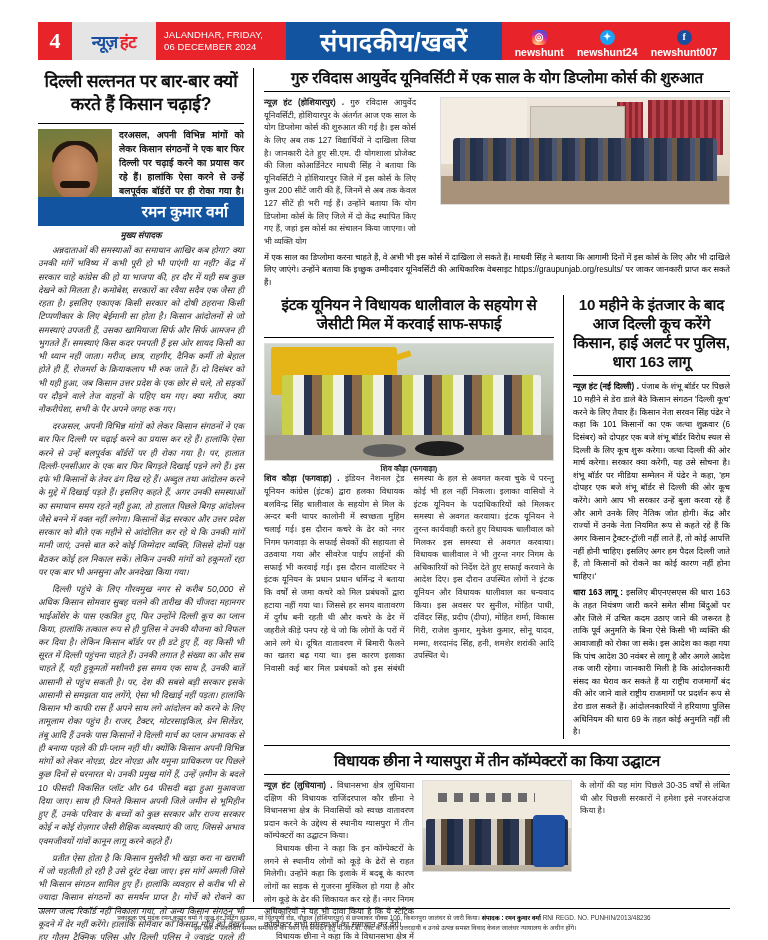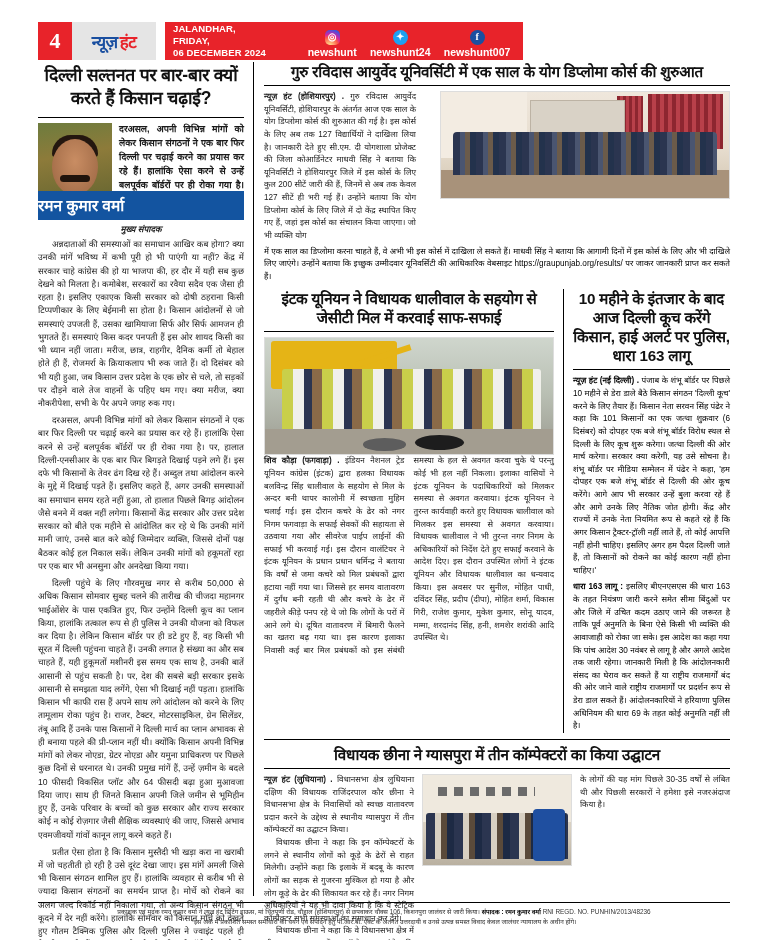--- a/index.html
+++ b/index.html
@@ -20,21 +20,21 @@
   }
   .mh-logo {
     width: 84px; background:#e5e5e5; display:flex; align-items:center; justify-content:center;
     padding: 0 4px;
   }
   .mh-logo .l1 { color:#1a4fa0; font-weight:700; font-size:17px; font-family:"Liberation Sans", sans-serif; letter-spacing:-.5px;}
   .mh-logo .l2 { color:#e8232a; font-weight:700; font-size:17px; font-family:"Liberation Sans", sans-serif; margin-left:2px; letter-spacing:-.5px;}
   .mh-date {
     background:#e8232a; color:#fff; padding: 4px 20px 4px 8px; width:130px;
     display:flex; flex-direction:column; justify-content:center;
-    font-size:9.5px; font-weight:700; line-height:1.25; letter-spacing:.1px;margin-left:9px;
+    font-size:9.5px; font-weight:400; line-height:1.25; letter-spacing:.1px;
   }
   .mh-section {
     flex: 1; background:#1354a0; color:#fff;
     display:flex; align-items:center; justify-content:center;
     font-size:25px; font-weight:700; letter-spacing:.5px;
   }
   .mh-social {
     width: 228px; background:#e8232a; color:#fff;
     display:flex; align-items:flex-end; justify-content:space-around; padding:2px 6px 3px 6px;
   }
@@ -42,21 +42,21 @@
   .soc .glyph {
     width:15px; height:15px; border-radius:4px; display:flex; align-items:center;
     justify-content:center; font-size:10px; color:#fff; margin-bottom:2px; font-weight:700;
   }
   .soc .glyph.ig { background: radial-gradient(circle at 30% 107%, #fdf497 0%, #fd5949 45%, #d6249f 60%, #285AEB 90%); border-radius:5px;}
   .soc .glyph.tw { background:#1da1f2; border-radius:50%; }
   .soc .glyph.fb { background:#1a4fa0; border-radius:50%; font-family:"Liberation Serif",serif; }
   .soc .lab { font-size:10.5px; font-weight:700; }
 
   
-  .content { display:flex; margin: 2px 38px 0 38px; height: 834px; }
+  .content { display:flex; margin: 8px 38px 0 38px; height: 834px; }
   .col-left { width: 216px; padding-right: 9px; border-right:1px solid #000; }
   .col-right { flex:1; padding-left: 10px; }
 
   
   .edit-title {
     font-size:17.5px; font-weight:700; text-align:center; line-height:1.32;
     color:#111; letter-spacing:-.2px; padding: 2px 0 4px 0;
   }
   .hr-thin { border:0; border-top:1px solid #000; margin: 3px 0 5px 0; }
   .edit-intro { display:flex; gap:7px; margin-top:2px; }
@@ -69,27 +69,28 @@
     position:absolute; left:14px; top:16px; width:46px; height:56px; border-radius:50%;
     background: radial-gradient(ellipse at 50% 40%, #c98d63 0%, #a8714c 70%, #8c5a39 100%);
   }
   .edit-photo .hair { position:absolute; left:14px; top:12px; width:46px; height:22px; border-radius:46px 46px 8px 8px; background:#24170f;}
   .edit-photo .mous { position:absolute; left:22px; top:52px; width:30px; height:7px; border-radius:4px; background:#20140c;}
   .edit-photo .shirt { position:absolute; left:4px; bottom:0; width:66px; height:22px; background:#f2f2ee; border-radius:30px 30px 0 0;}
   .edit-intro p {
     font-size:9.2px; line-height:1.52; text-align:justify; font-weight:700; color:#1a1a1a;
   }
   .byline-bar {
-    background:#1354a0; color:#fff; text-align:left; padding:3px 5px 4px 0;
+    background:#1354a0; color:#fff; text-align:right; padding:3px 16px 4px 0;
     font-size:15.5px; font-weight:700; margin-top:-26px; position:relative; z-index:1;
   }
   .byline-sub { text-align:center; font-size:8.5px; font-weight:700; margin-top:3px; color:#222;font-style:italic;}
   .edit-body p {
     font-size:8.6px; line-height:1.54; text-align:justify; color:#1b1b1b; margin-top:4px;
     text-indent: 14px;
+    font-style: italic;
   }
 
   
   .story-hl {
     font-size:15.2px; font-weight:700; line-height:1.25; color:#111; text-align:center;
     letter-spacing:-.2px;
   }
   .rule-blk { border:0; border-top:1.5px solid #000; margin:4px 0 5px 0; }
   .rule-lite { border:0; border-top:1px solid #000; margin:4px 0 5px 0; }
 
@@ -163,20 +164,21 @@
   <div class="masthead">
     <div class="mh-pageno">4</div>
     <div class="mh-logo">
       <span class="l1">न्यूज़</span>
       <span class="l2">हंट</span>
     </div>
     <div class="mh-date">
       <span>JALANDHAR, FRIDAY,</span>
       <span>06 DECEMBER 2024</span>
     </div>
+    <div class="mh-section">संपादकीय/खबरें</div>
     <div class="mh-social">
       <div class="soc">
         <span class="glyph ig">◎</span>
         <span class="lab">newshunt</span>
       </div>
       <div class="soc">
         <span class="glyph tw">✦</span>
         <span class="lab">newshunt24</span>
       </div>
       <div class="soc">
@@ -240,20 +242,21 @@
         <div class="mid-left">
           <div class="story-hl">इंटक यूनियन ने विधायक धालीवाल के सहयोग से जेसीटी मिल में करवाई साफ-सफाई</div>
           <hr class="rule-blk">
           <div class="photo-clean">
             <div class="jcb"></div>
             <div class="row"></div>
             <div class="ground"></div>
             <div class="lid"></div>
             <div class="hole"></div>
           </div>
+          <div class="cap">शिव कौड़ा (फगवाड़ा)</div>
           <div class="two-col">
             <p><span class="lede">शिव कौड़ा (फगवाड़ा) .</span> <span>इंडियन नैशनल ट्रेड यूनियन कांग्रेस (इंटक) द्वारा हलका विधायक बलविन्द्र सिंह धालीवाल के सहयोग से मिल के अन्दर बनी थापर कालोनी में स्वच्छता मुहिम चलाई गई। इस दौरान कचरे के ढेर को नगर निगम फगवाड़ा के सफाई सेवकों की सहायता से उठवाया गया और सीवरेज पाईप लाईनों की सफाई भी करवाई गई। इस दौरान वालंटियर ने इंटक यूनियन के प्रधान प्रधान धर्मिन्द्र ने बताया कि वर्षों से जमा कचरे को मिल प्रबंधकों द्वारा हटाया नहीं गया था। जिससे हर समय वातावरण में दुर्गंध बनी रहती थी और कचरे के ढेर में जहरीले कीड़े पनप रहे थे जो कि लोगों के परों में आने लगे थे। दूषित वातावरण में बिमारी फैलने का खतरा बढ़ गया था। इस कारण इलाका निवासी कई बार मिल प्रबंधकों को इस संबंधी समस्या के हल से अवगत करवा चुके थे परन्तु कोई भी हल नहीं निकला। इलाका वासियों ने इंटक यूनियन के पदाधिकारियों को मिलकर समस्या से अवगत करवाया। इंटक यूनियन ने तुरन्त कार्यवाही करते हुए विधायक धालीवाल को मिलकर इस समस्या से अवगत करवाया। विधायक धालीवाल ने भी तुरन्त नगर निगम के अधिकारियों को निर्देश देते हुए सफाई करवाने के आदेश दिए। इस दौरान उपस्थित लोगों ने इंटक यूनियन और विधायक धालीवाल का धन्यवाद किया। इस अवसर पर सुनील, मोहित पाधी, दविंदर सिंह, प्रदीप (दीपा), मोहित शर्मा, विकास गिरी, राजेश कुमार, मुकेश कुमार, सोनू यादव, मम्मा, शरदानंद सिंह, हनी, शमशेर शरांकी आदि उपस्थित थे।</span></p>
           </div>
         </div>
 
         <div class="mid-right">
           <div class="story-hl">10 महीने के इंतजार के बाद आज दिल्ली कूच करेंगे किसान, हाई अलर्ट पर पुलिस, धारा 163 लागू</div>
           <hr class="rule-blk">
           <p style="font-size:8.2px;line-height:1.54;text-align:justify;"><span class="lede">न्यूज़ हंट (नई दिल्ली) .</span> <span>पंजाब के शंभू बॉर्डर पर पिछले 10 महीने से डेरा डाले बैठे किसान संगठन 'दिल्ली कूच' करने के लिए तैयार हैं। किसान नेता सरवन सिंह पंढेर ने कहा कि 101 किसानों का एक जत्था शुक्रवार (6 दिसंबर) को दोपहर एक बजे शंभू बॉर्डर विरोध स्थल से दिल्ली के लिए कूच शुरू करेगा। जत्था दिल्ली की ओर मार्च करेगा। सरकार क्या करेगी, यह उसे सोचना है। शंभू बॉर्डर पर मीडिया सम्मेलन में पंढेर ने कहा, 'हम दोपहर एक बजे शंभू बॉर्डर से दिल्ली की ओर कूच करेंगे। आगे आप भी सरकार उन्हें बुला करवा रहे हैं और आगे उनके लिए नैतिक जोत होगी। केंद्र और राज्यों में उनके नेता नियमित रूप से कहते रहे हैं कि अगर किसान ट्रैक्टर-ट्रॉली नहीं लाते हैं, तो कोई आपत्ति नहीं होनी चाहिए। इसलिए अगर हम पैदल दिल्ली जाते हैं, तो किसानों को रोकने का कोई कारण नहीं होना चाहिए।'</span></p>
           <p style="font-size:8.2px;line-height:1.54;text-align:justify;margin-top:4px;"><span class="lede">धारा 163 लागू :</span> <span>इसलिए बीएनएसएस की धारा 163 के तहत नियंत्रण जारी करने समेत सीमा बिंदुओं पर और जिले में उचित कदम उठाए जाने की जरूरत है ताकि पूर्व अनुमति के बिना ऐसे किसी भी व्यक्ति की आवाजाही को रोका जा सके। इस आदेश का कहा गया कि पांच आदेश 30 नवंबर से लागू है और अगले आदेश तक जारी रहेगा। जानकारी मिली है कि आंदोलनकारी संसद का घेराव कर सकते हैं या राष्ट्रीय राजमार्गों बंद की ओर जाने वाले राष्ट्रीय राजमार्गों पर प्रदर्शन रूप से डेरा डाल सकते हैं। आंदोलनकारियों ने हरियाणा पुलिस अधिनियम की धारा 69 के तहत कोई अनुमति नहीं ली है।</span></p>

